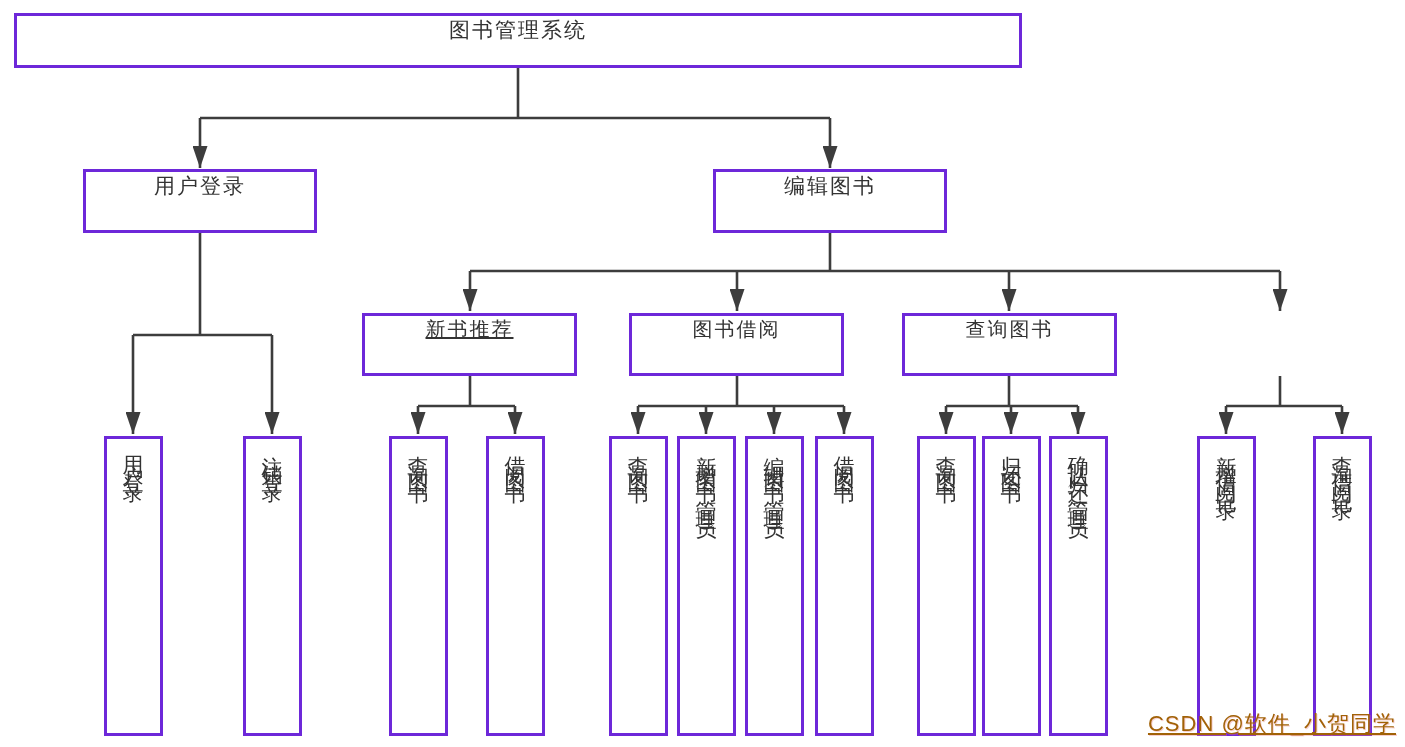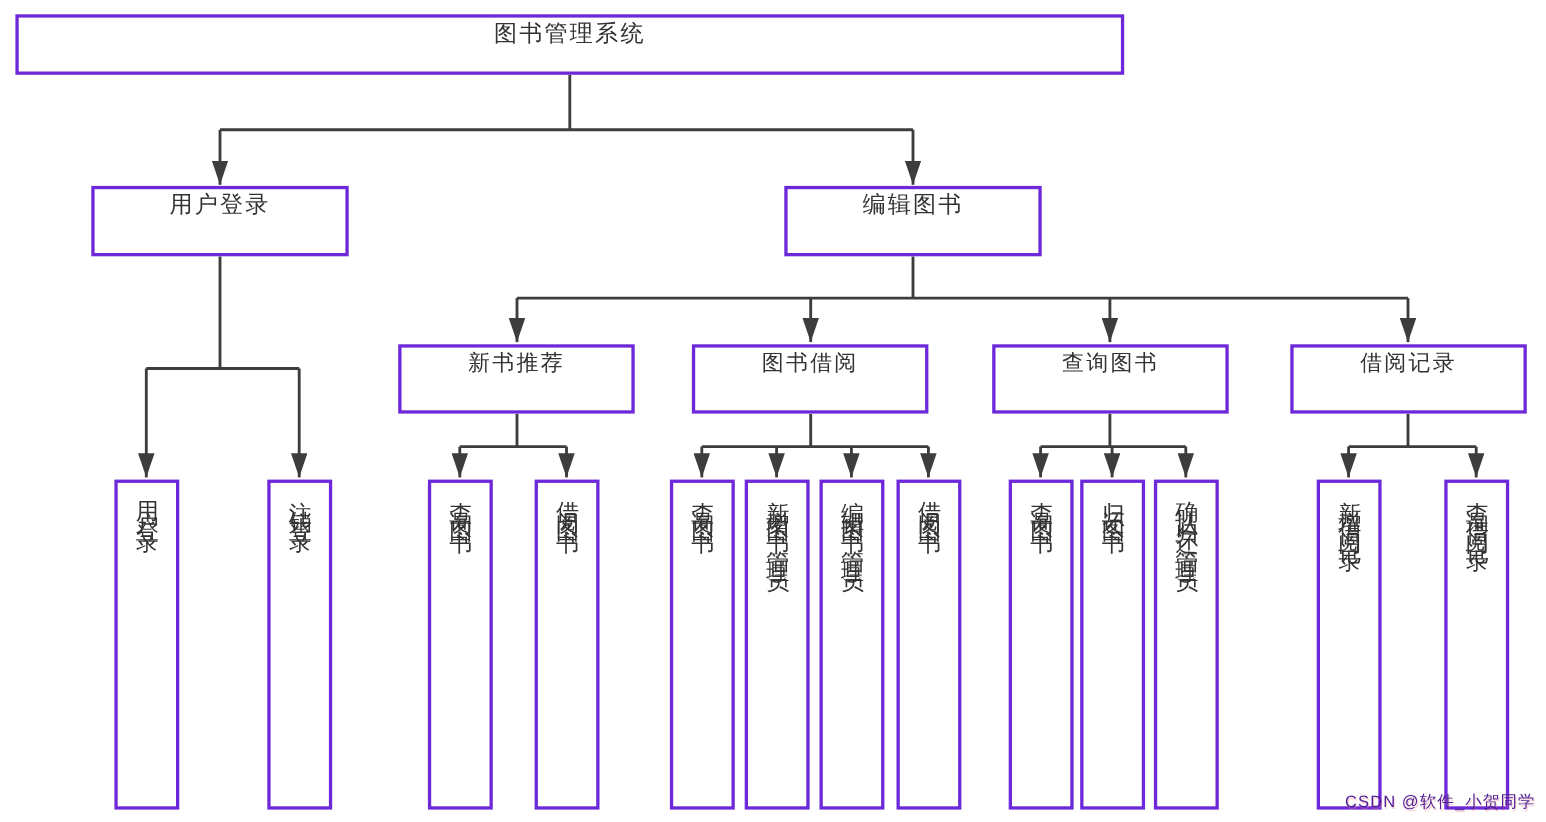--- a/index.html
+++ b/index.html
@@ -35,26 +35,27 @@
     writing-mode:vertical-rl;
     text-orientation:mixed;
     font-size:21px;
     line-height:1;
     letter-spacing:9px;
     white-space:nowrap;
   }
   .watermark{
     position:absolute;
     right:9px;bottom:8px;
-    font-size:15px;
+    font-size:22px;
     letter-spacing:1px;
-    color:#4c1d95;
+    color:#a16207;
     text-shadow:1px 1px 0 rgba(235,120,120,0.35);
     z-index:3;
     white-space:nowrap;
+    text-decoration:underline;
   }
 </style>
 </head>
 <body>
 
 <div class="canvas">
 
   <svg class="connectors" width="1405" height="747" viewBox="0 0 1405 747">
     <defs>
       <marker id="arrow" viewBox="0 0 22 15" refX="22" refY="7.5" markerWidth="22" markerHeight="15" markerUnits="userSpaceOnUse" orient="auto">
@@ -116,31 +117,28 @@
     <span class="lbl">图书管理系统</span>
   </div>
 
   <div class="node lvl2" style="left:83px;">
     <span class="lbl">用户登录</span>
   </div>
   <div class="node lvl2" style="left:713px;">
     <span class="lbl">编辑图书</span>
   </div>
 
-  <div class="node lvl3" style="left:362px;">
+  <div class="node lvl3" style="left:362px;text-decoration:underline;">
     <span class="lbl">新书推荐</span>
   </div>
   <div class="node lvl3" style="left:629px;">
     <span class="lbl">图书借阅</span>
   </div>
   <div class="node lvl3" style="left:902px;">
     <span class="lbl">查询图书</span>
-  </div>
-  <div class="node lvl3" style="left:1173px;">
-    <span class="lbl">借阅记录</span>
   </div>
 
   <div class="node leaf" style="left:104px;">
     <span class="lbl">用户登录</span>
   </div>
   <div class="node leaf" style="left:243px;">
     <span class="lbl">注销登录</span>
   </div>
 
   <div class="node leaf" style="left:389px;">

